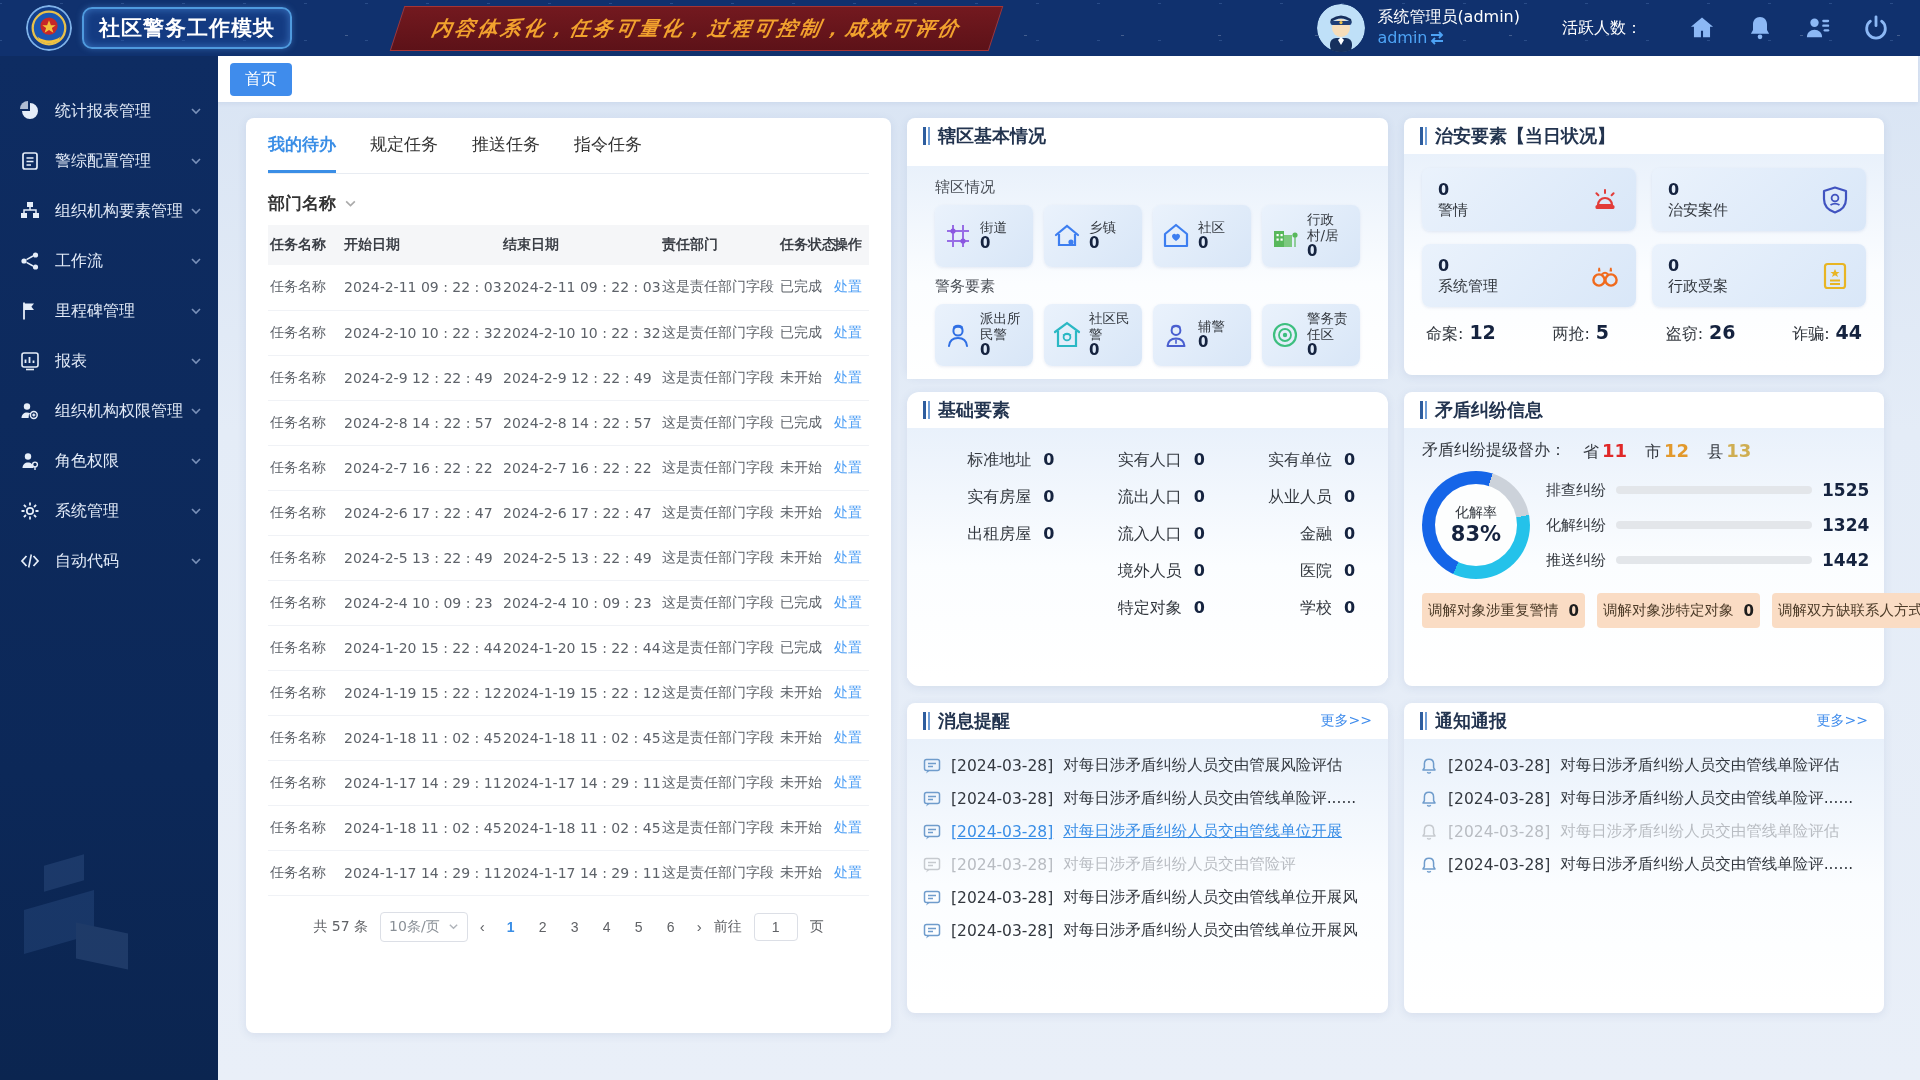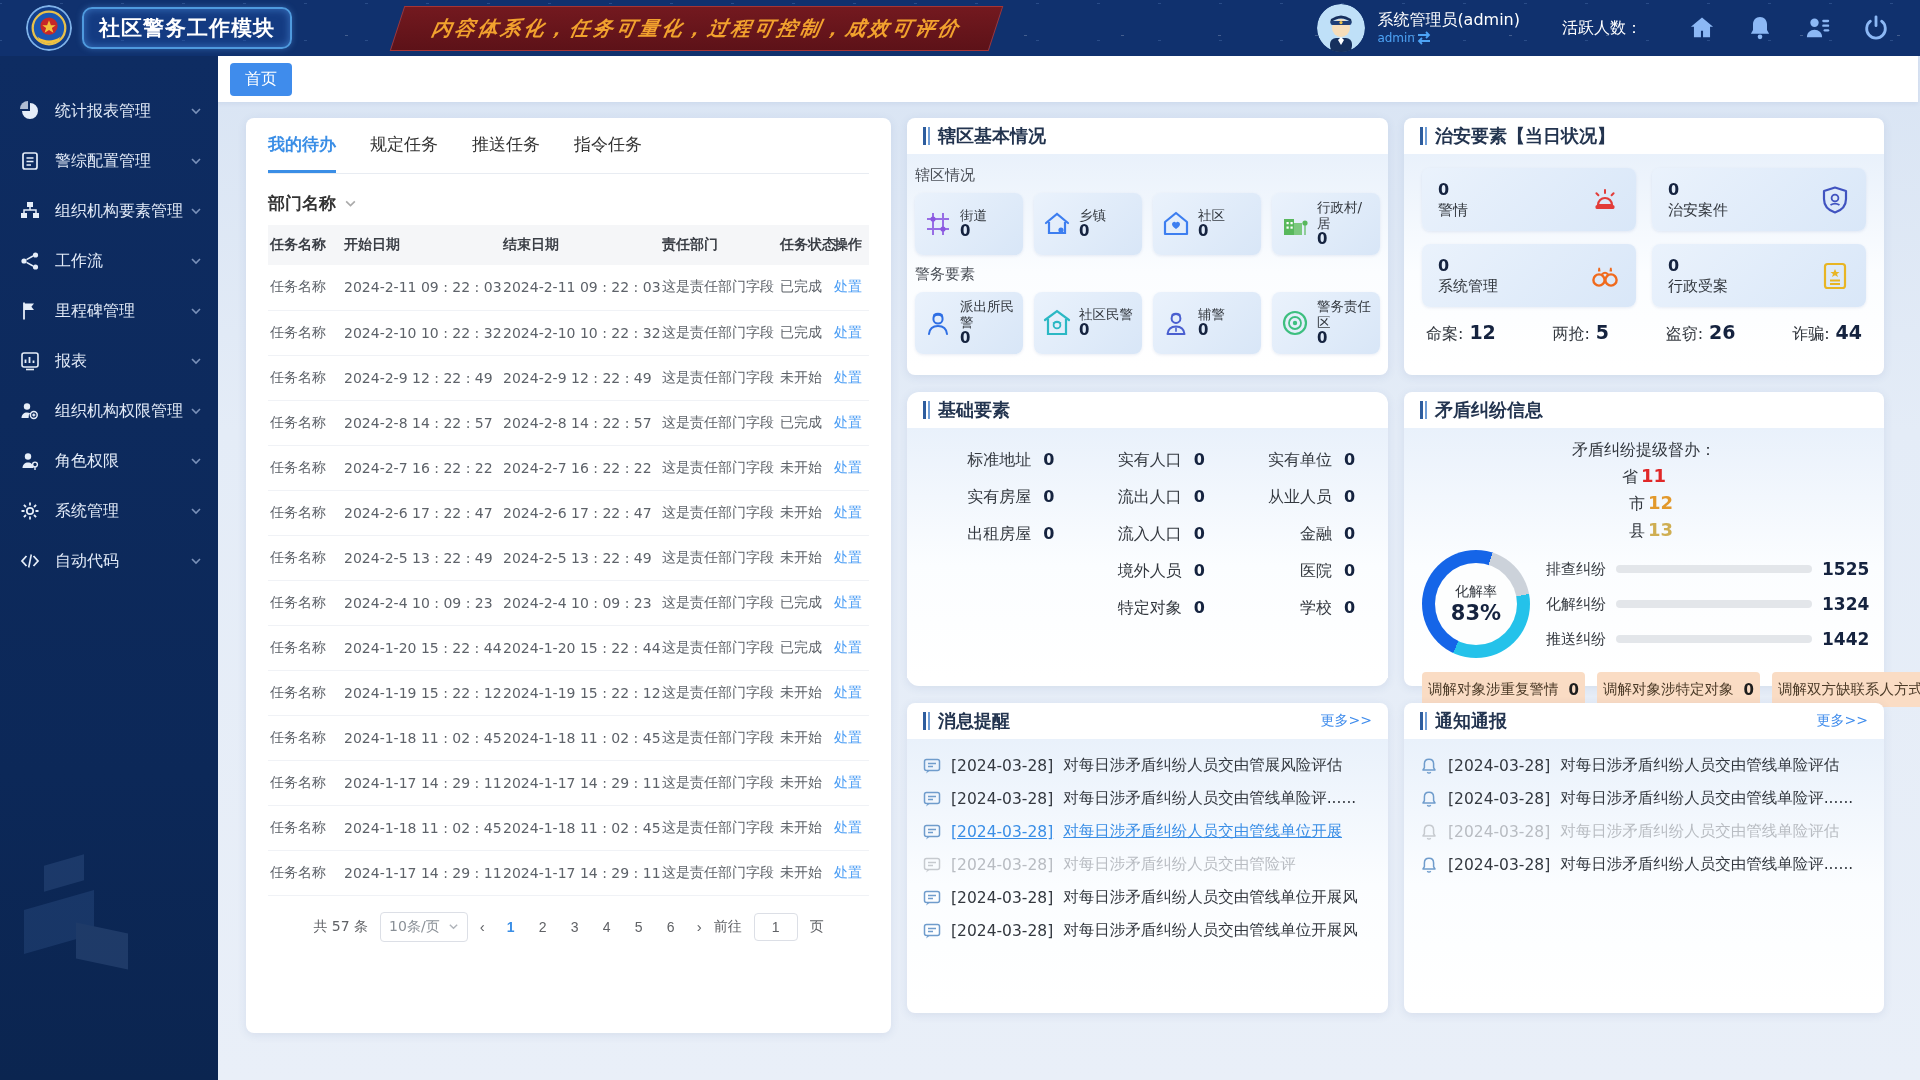--- a/index.html
+++ b/index.html
@@ -20,21 +20,21 @@
     background:rgba(30,80,170,.35); box-shadow:0 0 8px rgba(90,160,240,.55) inset,0 0 6px rgba(90,160,240,.4);
     color:#fff; font-size:21px; font-weight:bold; letter-spacing:1px; }
   .slogan { margin-left:105px; transform:skewX(-18deg); background:linear-gradient(180deg,#73191f,#5d1218);
     border:1px solid #a63434; padding:8px 34px; }
   .slogan span { display:inline-block; transform:skewX(8deg); color:#f2a22e; font-weight:bold;
     font-style:italic; font-size:20px; letter-spacing:3px; }
   .user-wrap { margin-left:auto; margin-right:30px; display:flex; align-items:center; }
   .avatar { width:48px; height:48px; border-radius:50%; overflow:hidden; cursor:pointer; }
   .uinfo { margin-left:12px; line-height:1.3; }
   .urole { color:#fff; font-size:16px; }
-  .uname-row { display:flex; align-items:center; gap:0; color:#4da3f5; font-size:12px; cursor:pointer; }
+  .uname-row { display:flex; align-items:center; gap:0; color:#4da3f5; font-size:16px; cursor:pointer; }
   .active-label { color:#fff; font-size:16px; margin-left:42px; }
   .hicons { display:flex; align-items:center; gap:30px; margin-left:46px; }
   .hicons .hbtn { width:28px; height:28px; cursor:pointer; }
 
   
   .sidebar { position:fixed; left:0; top:56px; width:218px; height:1024px; z-index:20;
     background:linear-gradient(180deg,#0e2c62 0%,#0c2858 70%,#0b2550 100%); padding-top:30px; }
   .mitem { height:50px; display:flex; align-items:center; padding:0 16px 0 20px;
     color:#e3ebf8; font-size:16px; cursor:pointer; }
   .mitem .mico { width:20px; height:20px; margin-right:15px; flex:none; }
@@ -87,21 +87,21 @@
 
   
   .panel-header { height:36px; display:flex; align-items:center; padding:0 16px; }
   .ptitle { display:flex; align-items:center; gap:8px; font-size:18px; font-weight:bold; color:#23344f; }
   .pbars { width:7px; height:18px; border-left:3px solid #2e5d9e; border-right:2px solid #6f9dd6; }
   .more { margin-left:auto; color:#3f8cec; font-size:14px; cursor:pointer; }
   .panel-body { background:linear-gradient(180deg,#e9f1fb 0%,#fbfdff 55%,#ffffff 100%); }
 
   
   .p-district { width:481px; height:257px; }
-  .p-district .panel-body { height:213px; padding:10px 8px; }
+  .p-district .panel-body { height:213px; padding:10px 28px;margin-top:12px; }
   .glabel { font-size:15px; color:#4a4f57; margin:2px 0 8px; }
   .dcards { display:flex; gap:11px; margin-bottom:10px; }
   .dcard { flex:1; height:62px; border-radius:8px; background:linear-gradient(135deg,#eaf2fc,#d8e6f7);
     display:flex; align-items:center; padding:6px 8px; gap:7px; cursor:pointer;
     box-shadow:0 1px 3px rgba(80,110,170,.12); }
   .dicon { width:30px; height:30px; flex:none; }
   .dtxt { line-height:1.12; min-width:0; }
   .dlabel { display:block; font-size:13.5px; color:#33383f; }
   .dval { display:block; font-size:15px; font-weight:bold; color:#15233f; }
 
@@ -123,21 +123,21 @@
   .p-basic { width:481px; height:294px;border-radius:12px; }
   .p-basic .panel-body { height:250px; padding:22px 28px 10px; display:flex; gap:26px; }
   .bcol { flex:1; display:flex; flex-direction:column; gap:16px; }
   .brow { display:flex; align-items:baseline; justify-content:flex-end; gap:12px; }
   .brow .blabel { font-size:16px; color:#33383f; text-align:right; }
   .brow .bval { font-size:16px; font-weight:bold; color:#15233f; width:16px; }
 
   
   .p-disp { width:480px; height:294px; }
   .p-disp .panel-body { height:250px; padding:8px 18px 10px; }
-  .esc-row { font-size:16px; color:#33383f; display:flex; align-items:center; gap:4px; padding:4px 0 8px;flex-direction:column; }
+  .esc-row { font-size:16px; color:#33383f; display:flex; align-items:flex-start; gap:4px; padding:4px 0 8px; }
   .esc-item { margin-left:14px; }
   .esc-item b { font-size:18px; margin-left:3px; }
   .esc-0 b { color:#e02828; } .esc-1 b { color:#e2992c; } .esc-2 b { color:#cfae52; }
   .mid-row { display:flex; align-items:center; gap:16px; }
   .donut { width:108px; height:108px; border-radius:50%; flex:none; position:relative;
     background:conic-gradient(#1565e8 0% 5%, #ccd2da 5% 22%, #24c2ea 22% 57%, #1565e8 57% 100%); }
   .donut-hole { position:absolute; inset:13px; border-radius:50%; background:#fdfefe;
     display:flex; flex-direction:column; align-items:center; justify-content:center; }
   .donut-hole .dl { font-size:14px; color:#33383f; }
   .donut-hole .dv { font-size:21px; font-weight:bold; color:#15233f; }
@@ -861,21 +861,21 @@
       <div class="card p-disp">
         <div class="panel-header">
           <div class="ptitle">
               <span class="pbars"></span>
             <span>矛盾纠纷信息</span>
             </div>
         </div>
         <div class="panel-body">
           <div class="esc-row">
             <span>矛盾纠纷提级督办：</span>
-            <span class="esc-item esc-0" style="margin-left:0"><span>省</span><b>11</b></span>
+            <span class="esc-item esc-0" style="margin-left:13px"><span>省</span><b>11</b></span>
             <span class="esc-item esc-1"><span>市</span><b>12</b></span>
             <span class="esc-item esc-2"><span>县</span><b>13</b></span>
           </div>
           <div class="mid-row">
             <div class="donut">
               <div class="donut-hole">
                 <span class="dl">化解率</span>
                 <span class="dv">83%</span>
               </div>
             </div>

